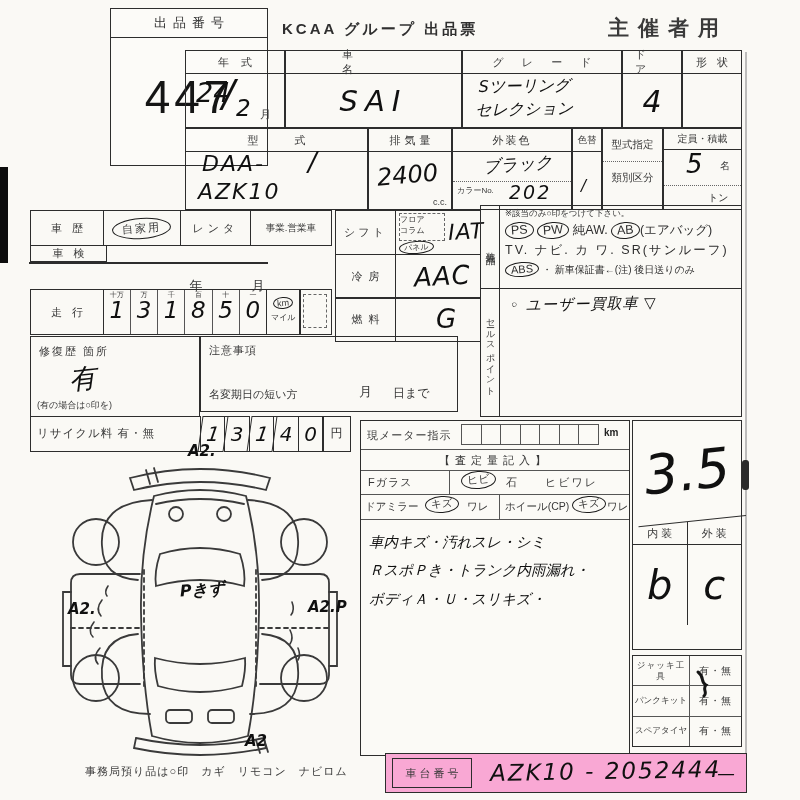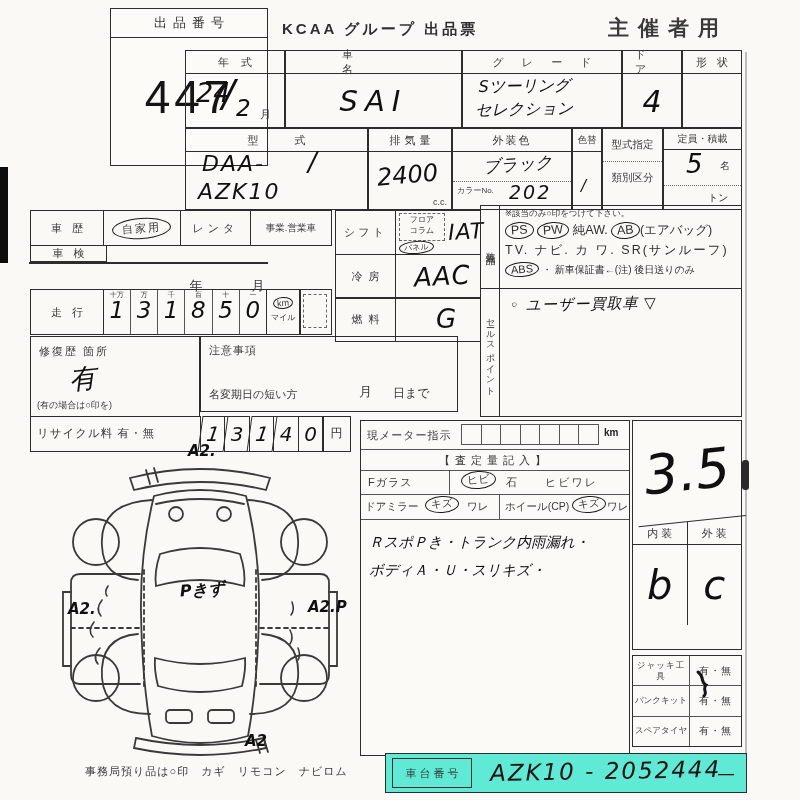--- a/index.html
+++ b/index.html
@@ -170,21 +170,21 @@
     <div class="b c hw" style="width:24px;margin-left:-1.5px;font-size:20px;transform:skewX(-8deg);">1</div>
     <div class="b c hw" style="width:24px;margin-left:-1.5px;font-size:20px;">3</div>
     <div class="b c hw" style="width:24px;margin-left:-1.5px;font-size:20px;transform:skewX(-8deg);">1</div>
     <div class="b c hw" style="width:24px;margin-left:-1.5px;font-size:20px;">4</div>
     <div class="b c hw" style="width:24px;margin-left:-1.5px;font-size:20px;">0</div>
     <div class="b c pl" style="width:27px;margin-left:-1.5px;font-size:12px;">円</div>
   </div>
 
   <div class="abs b" style="left:335px;top:210px;width:146px;height:45px;">
     <div class="abs c pl" style="left:0;top:0;width:60px;height:100%;border-right:1.5px solid #2d2d2d;font-size:11px;letter-spacing:3px;">シフト</div>
-    <div class="abs" style="left:63px;top:2px;width:46px;height:28px;border:1.2px dashed #666;text-align:center;">
+    <div class="abs" style="left:63px;top:2px;width:46px;height:28px;border:1.2px dashed #666;">
       <div class="pl" style="font-size:8px;line-height:1.4;">フロア</div>
       <div class="pl" style="font-size:8px;line-height:1.4;">コラム</div>
     </div>
     <span class="abs circ pl" style="left:63px;top:30px;font-size:8px;padding:0 4px;">パネル</span>
     <span class="abs hw" style="left:112px;top:8px;font-size:22px;letter-spacing:1px;transform:rotate(-3deg);">IAT</span>
   </div>
   <div class="abs b" style="left:335px;top:253.5px;width:146px;height:45px;">
     <div class="abs c pl" style="left:0;top:0;width:60px;height:100%;border-right:1.5px solid #2d2d2d;font-size:11px;letter-spacing:6px;padding-left:6px;">冷房</div>
     <span class="abs hw" style="left:78px;top:6px;font-size:26px;letter-spacing:1px;transform:rotate(-3deg);">AAC</span>
   </div>
@@ -287,20 +287,21 @@
     <div style="height:24px;border-bottom:1px solid #555;position:relative;">
       <span class="abs pl" style="left:4px;top:5px;font-size:10.5px;">ドアミラー</span>
       <span class="abs circ pl" style="left:64px;top:1px;font-size:10.5px;">キズ</span>
       <span class="abs pl" style="left:106px;top:5px;font-size:10.5px;">ワレ</span>
       <div class="abs" style="left:138px;top:0;width:1px;height:100%;background:#555;"></div>
       <span class="abs pl" style="left:144px;top:5px;font-size:10.5px;">ホイール(CP)</span>
       <span class="abs circ pl" style="left:211px;top:1px;font-size:10.5px;">キズ</span>
       <span class="abs pl" style="left:246px;top:5px;font-size:10.5px;">ワレ</span>
     </div>
     <div style="padding:8px 8px 0;">
+      <div class="hw nw" style="font-size:14.5px;line-height:1.95;">車内キズ・汚れスレ・シミ</div>
       <div class="hw nw" style="font-size:14.5px;line-height:1.95;">ＲスポＰき・トランク内雨漏れ・</div>
       <div class="hw nw" style="font-size:14.5px;line-height:1.95;">ボディＡ・Ｕ・スリキズ・</div>
     </div>
   </div>
 
   <div class="abs b" style="left:632px;top:420px;width:110px;height:230px;background:#fbfaf6;">
     <div class="c hw" style="height:100px;border-bottom:1.5px solid #2d2d2d;font-size:54px;transform:rotate(-6deg);">3.5</div>
     <div style="height:22px;border-bottom:1.5px solid #2d2d2d;display:flex;">
       <div class="c pl" style="flex:1;border-right:1.5px solid #2d2d2d;font-size:11px;letter-spacing:3px;padding-left:3px;">内装</div>
       <div class="c pl" style="flex:1;font-size:11px;letter-spacing:3px;padding-left:3px;">外装</div>
@@ -322,21 +323,21 @@
     </div>
     <div style="flex:1;display:flex;">
       <div class="c pl" style="width:56px;border-right:1px solid #555;font-size:8.5px;">スペアタイヤ</div>
       <div class="c pl" style="flex:1;font-size:10px;letter-spacing:1px;">有・無</div>
     </div>
     <svg class="abs" style="left:62px;top:14px;" width="16" height="28" viewBox="0 0 16 28">
       <path d="M3,2 C10,7 5,12 11,15 C7,19 13,23 9,26" stroke="#151515" stroke-width="3" fill="none" stroke-linecap="round"></path>
     </svg>
   </div>
 
-  <div class="abs b" style="left:385px;top:753px;width:362px;height:40px;background:#5eead4;padding-left:16px;">
+  <div class="abs b" style="left:385px;top:753px;width:362px;height:40px;background:#f9a8d4;padding-left:16px;">
     <div class="abs b c pl" style="left:6px;top:4px;width:80px;height:30px;font-size:11px;letter-spacing:3px;padding-left:3px;">車台番号</div>
     <div class="abs hw nw" style="left:104px;top:4px;font-size:23px;letter-spacing:2px;transform:rotate(-1deg);">AZK10 - 2052444</div>
     <div class="abs hw" style="left:332px;top:10px;font-size:16px;">―</div>
   </div>
 
   <div class="abs pl nw" style="left:85px;top:764px;font-size:11px;letter-spacing:1px;">事務局預り品は○印　カギ　リモコン　ナビロム</div>
 
 </div>
 
 </body></html>

